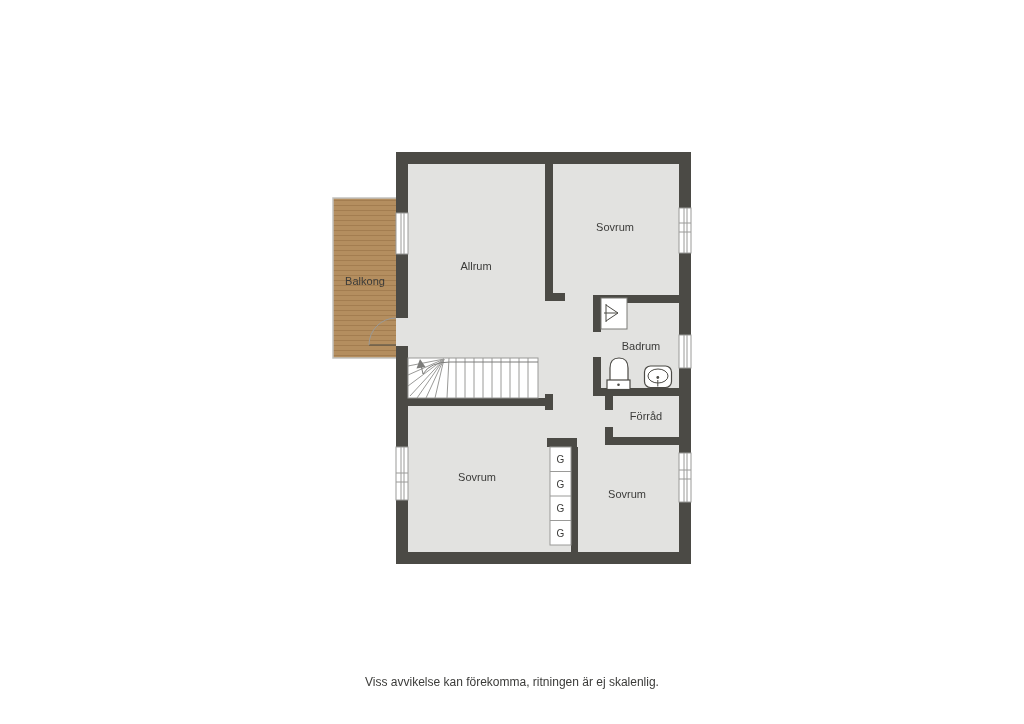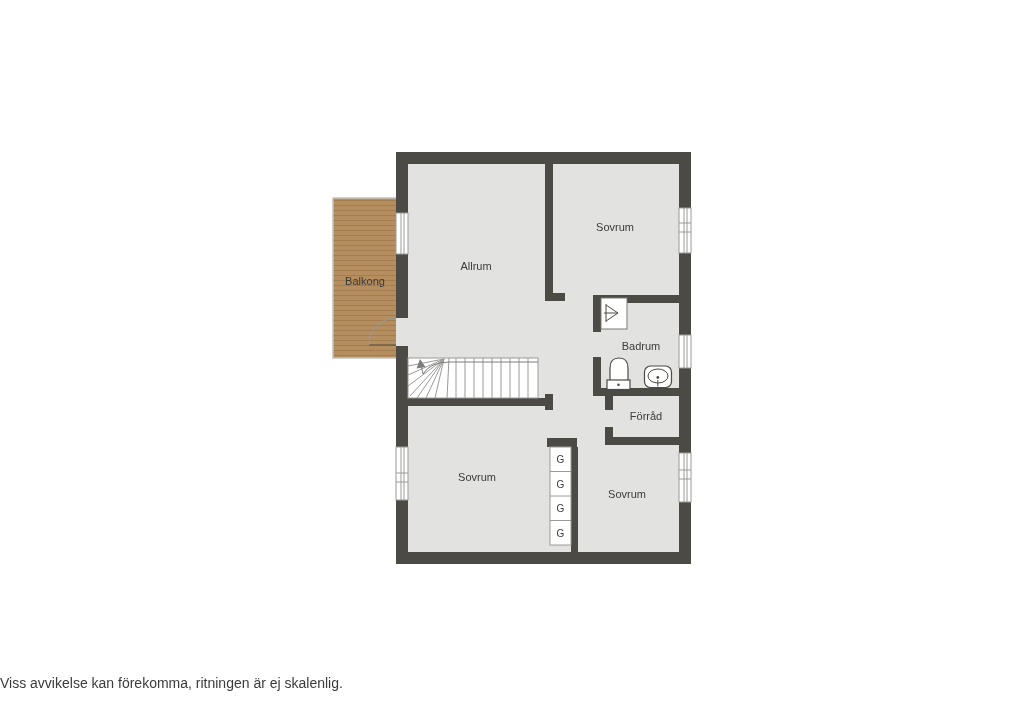--- a/index.html
+++ b/index.html
@@ -15,22 +15,22 @@
   .walk{stroke:#7d7d7b;stroke-width:1;fill:none;}
   .fixture{fill:#ffffff;stroke:var(--fixture-line,#4b4a45);stroke-width:1.2;}
   .fixline{stroke:var(--fixture-line,#4b4a45);stroke-width:1;fill:none;}
   .fixdot{fill:var(--fixture-line,#4b4a45);}
   .closet{fill:#ffffff;stroke:var(--line,#9a9a98);stroke-width:1;}
   .wood-base{fill:var(--balcony-wood,#b48e5f);}
   .wood-line{stroke:var(--balcony-wood-stripe,#a37d50);stroke-width:1;}
   .balcony-edge{fill:url(#woodPattern);stroke:#c2c2c0;stroke-width:1.5;}
   .lbl{font-family:"Liberation Sans",sans-serif;font-size:11px;fill:var(--text,#3b3b39);text-anchor:middle;}
   .glbl{font-family:"Liberation Sans",sans-serif;font-size:10px;fill:var(--text,#3b3b39);text-anchor:middle;}
-  .disclaimer{position:absolute;left:0;right:0;top:675px;
-              font-size:14px;color:var(--text,#3b3b39);}
+  .disclaimer{position:absolute;left:0;right:0;top:675px;text-align:center;
+              font-size:12px;color:var(--text,#3b3b39);}
 </style>
 </head>
 <body>
 
 <div class="page">
   <svg width="1024" height="724" viewBox="0 0 1024 724">
     <defs>
       <pattern id="woodPattern" width="64" height="5" patternUnits="userSpaceOnUse">
         <rect class="wood-base" x="0" y="0" width="64" height="5"></rect>
         <line class="wood-line" x1="0" y1="0.5" x2="64" y2="0.5"></line>

